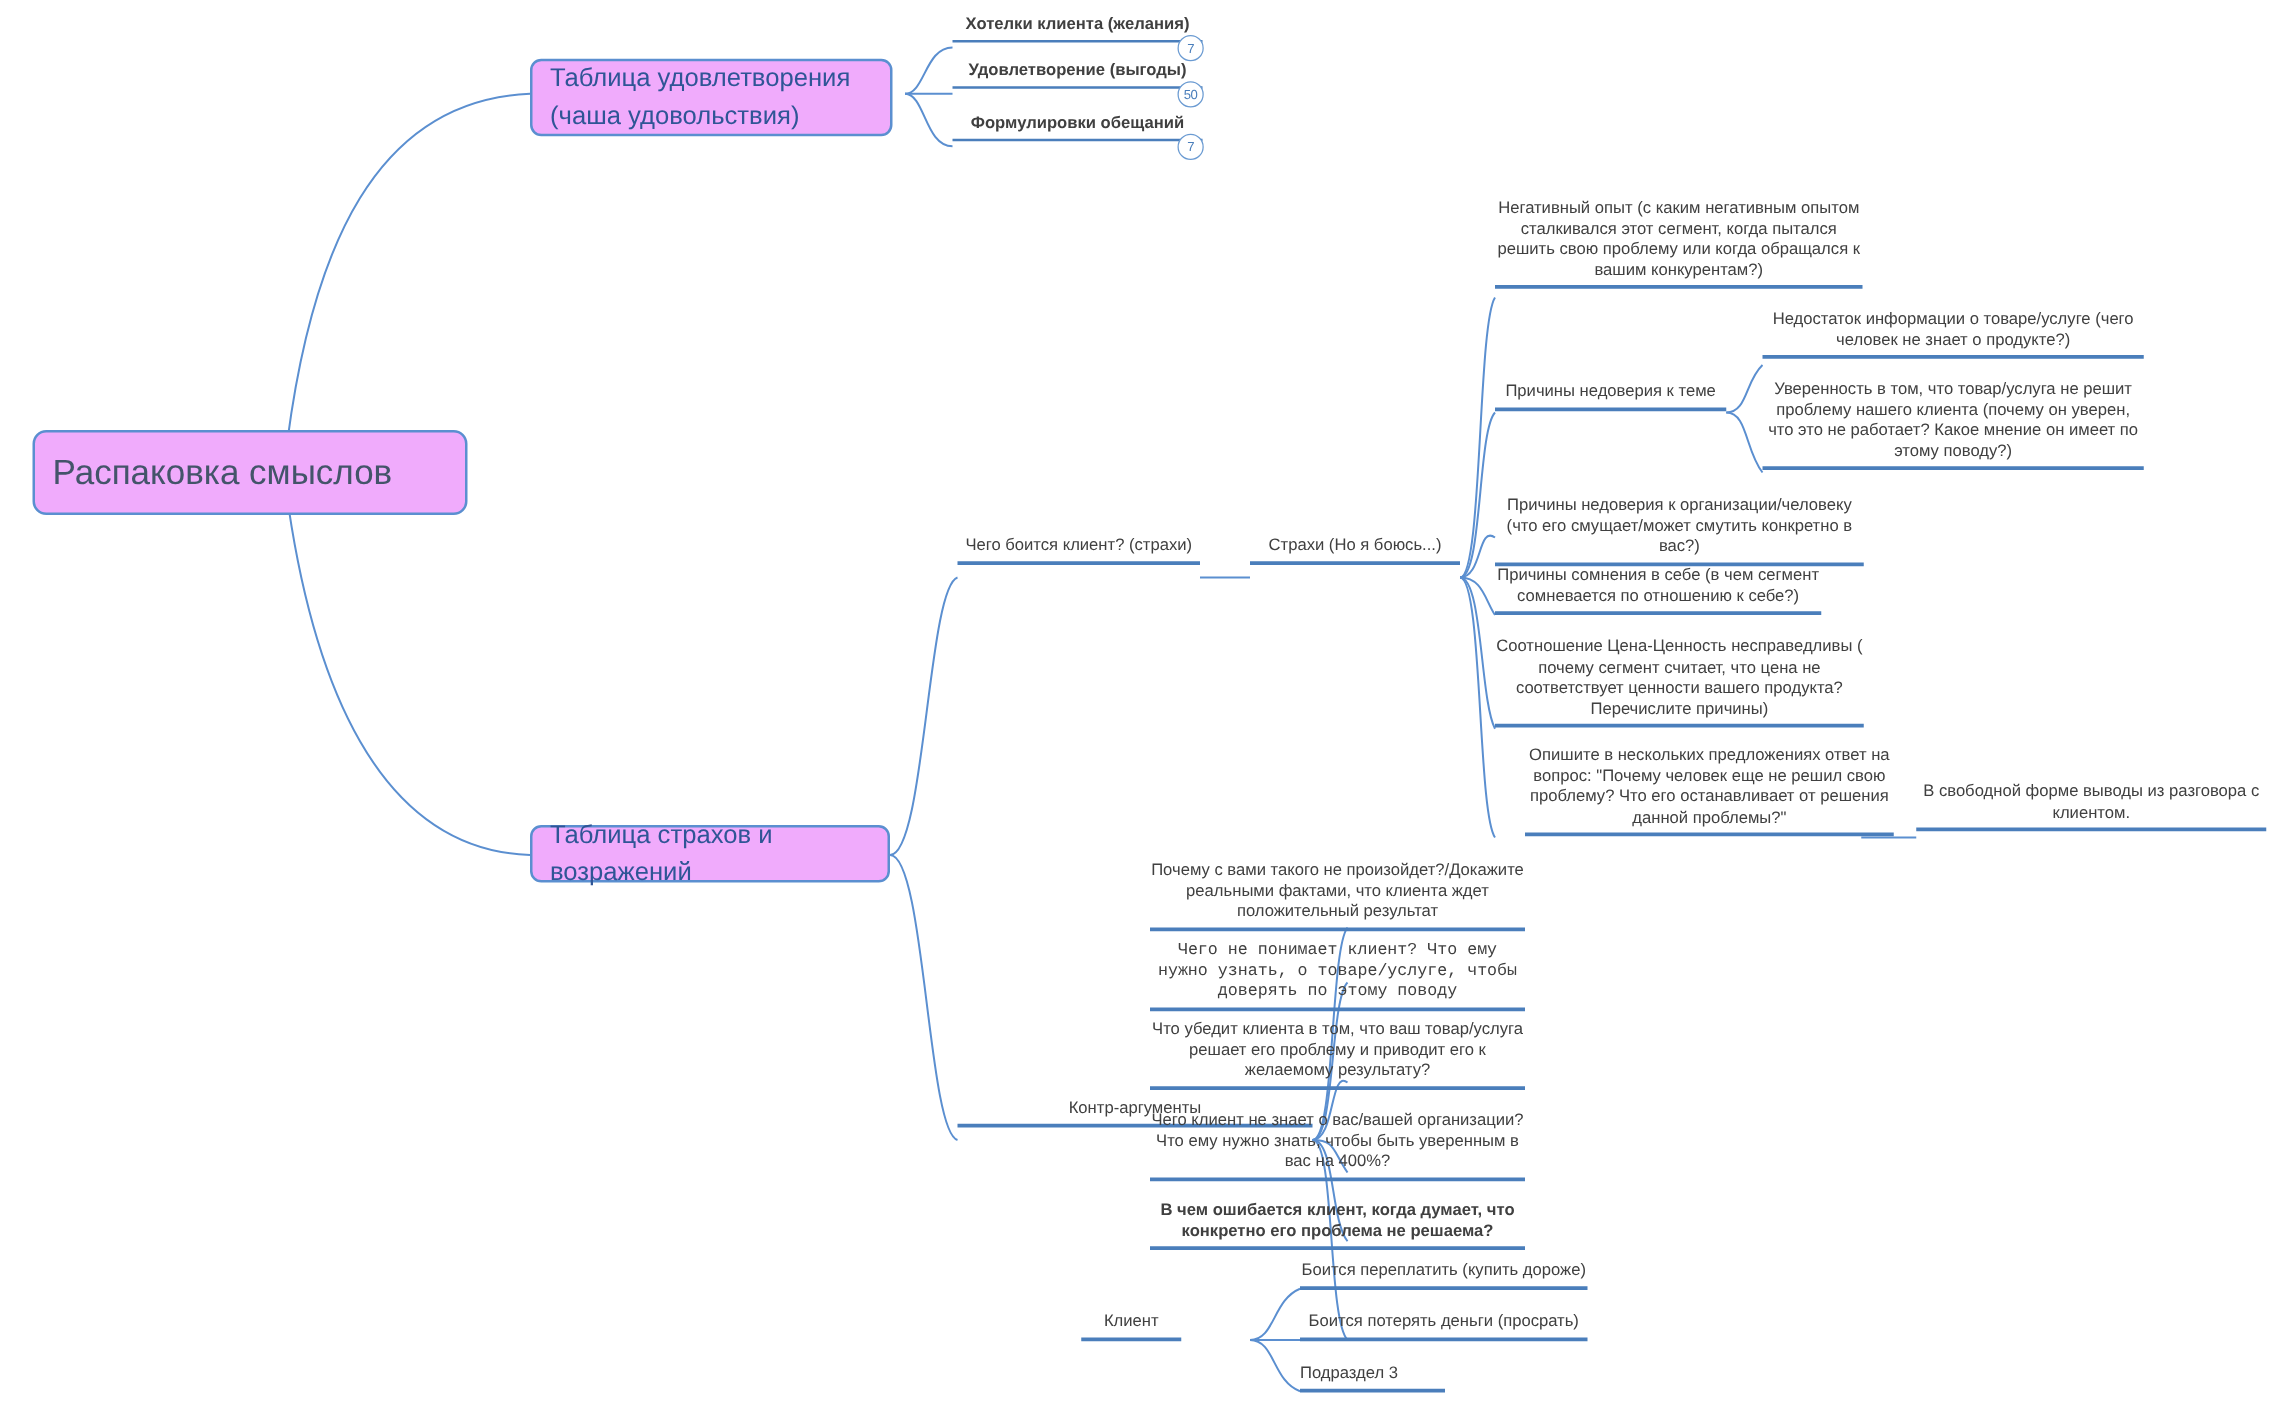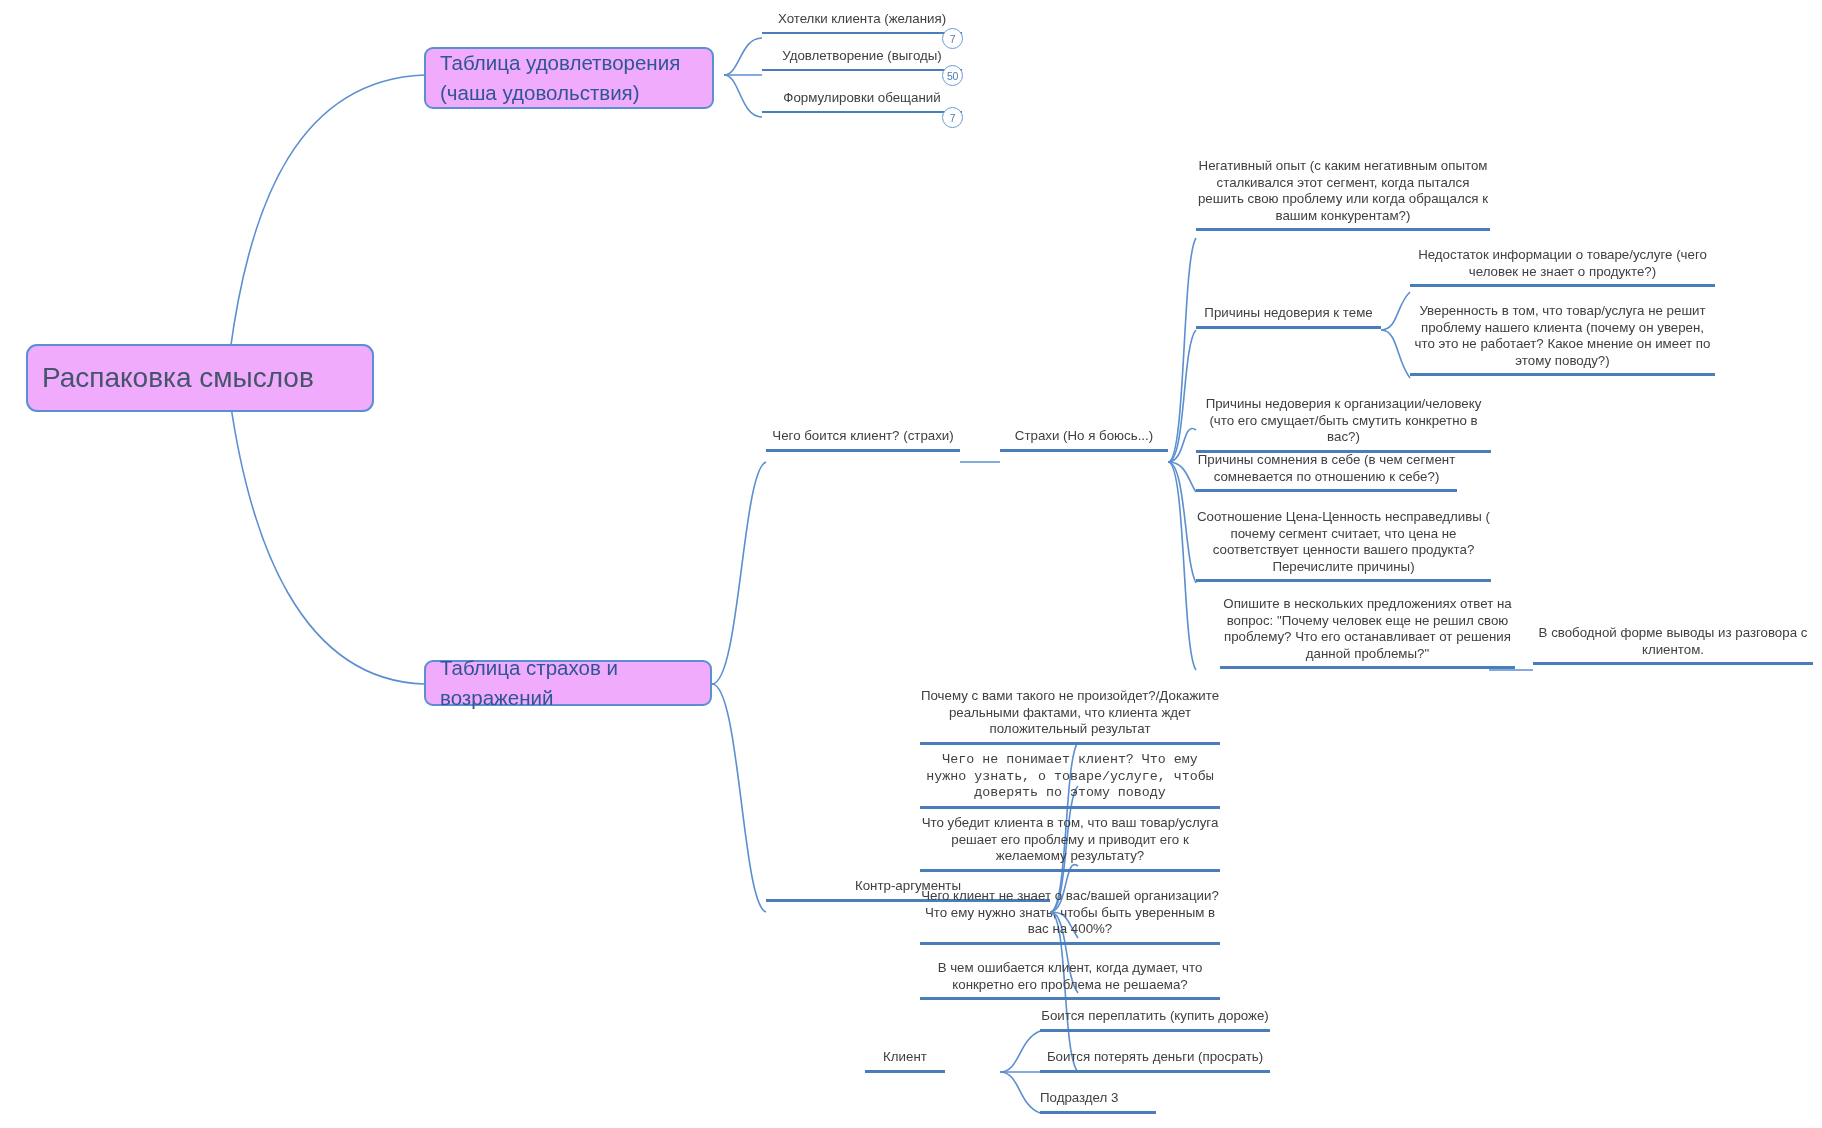--- a/index.html
+++ b/index.html
@@ -38,21 +38,21 @@
     position:absolute;
     box-sizing:border-box;
     color:#404040;
     font-size:13.3px;
     line-height:16.6px;
     text-align:center;
     padding-bottom:4px;
     border-bottom:3.2px solid #4a7ebb;
     white-space:pre-line;
   }
-  .unode.thin{border-bottom-width:2.6px;}
+  .unode.thin{border-bottom-width:2.6px;font-weight:bold;}
   .unode.left{text-align:left;}
 
   
   .badge{
     position:absolute;
     width:19px;height:19px;border-radius:50%;
     border:1.3px solid #6b9bd2;
     color:#4a7ebb;
     font-size:10.5px;
     display:flex;align-items:center;justify-content:center;
@@ -130,41 +130,41 @@
   <div class="unode" style="left:1000px; top:428px; width:168px;">Страхи (Но я боюсь...)</div>
 
   <div class="unode" style="left:1196px; top:158px; width:294px;">Негативный опыт (с каким негативным опытом сталкивался этот сегмент, когда пытался решить свою проблему или когда обращался к вашим конкурентам?)</div>
 
   <div class="unode" style="left:1196px; top:305px; width:185px;">Причины недоверия к теме</div>
 
   <div class="unode" style="left:1410px; top:247px; width:305px;">Недостаток информации о товаре/услуге (чего человек не знает о продукте?)</div>
 
   <div class="unode" style="left:1410px; top:303px; width:305px;">Уверенность в том, что товар/услуга не решит проблему нашего клиента (почему он уверен, что это не работает? Какое мнение он имеет по этому поводу?)</div>
 
-  <div class="unode" style="left:1196px; top:396px; width:295px;">Причины недоверия к организации/человеку (что его смущает/быть смутить конкретно в вас?)</div>
+  <div class="unode" style="left:1196px; top:396px; width:295px;">Причины недоверия к организации/человеку (что его смущает/может смутить конкретно в вас?)</div>
 
   <div class="unode" style="left:1196px; top:452px; width:261px;">Причины сомнения в себе (в чем сегмент сомневается по отношению к себе?)</div>
 
   <div class="unode" style="left:1196px; top:509px; width:295px;">Соотношение Цена-Ценность несправедливы ( почему сегмент считает, что цена не соответствует ценности вашего продукта? Перечислите причины)</div>
 
   <div class="unode" style="left:1196px; top:596px; width:295px;margin-left:24px;">Опишите в нескольких предложениях ответ на вопрос: "Почему человек еще не решил свою проблему? Что его останавливает от решения данной проблемы?"</div>
 
   <div class="unode" style="left:1533px; top:625px; width:280px;">В свободной форме выводы из разговора с клиентом.</div>
 
   <div class="unode" style="left:766px; top:878px; width:284px;">Контр-аргументы</div>
 
   <div class="unode" style="left:920px; top:688px; width:300px;">Почему с вами такого не произойдет?/Докажите реальными фактами, что клиента ждет положительный результат</div>
 
   <div class="unode" style="left:920px; top:752px; width:300px;font-family:Liberation Mono, monospace;">Чего не понимает клиент? Что ему нужно узнать, о товаре/услуге, чтобы доверять по этому поводу</div>
 
   <div class="unode" style="left:920px; top:815px; width:300px;">Что убедит клиента в том, что ваш товар/услуга решает его проблему и приводит его к желаемому результату?</div>
 
   <div class="unode" style="left:920px; top:888px; width:300px;">Чего клиент не знает о вас/вашей организации? Что ему нужно знать, чтобы быть уверенным в вас на 400%?</div>
 
-  <div class="unode" style="left:920px; top:960px; width:300px;">В чем ошибается клиент, когда думает, что конкретно его проблема не решаема?</div>
+  <div class="unode" style="left:920px; top:960px; width:300px;font-weight:bold;">В чем ошибается клиент, когда думает, что конкретно его проблема не решаема?</div>
 
   <div class="unode" style="left:865px; top:1049px; width:80px;">Клиент</div>
 
   <div class="unode" style="left:1040px; top:1008px; width:230px;">Боится переплатить (купить дороже)</div>
 
   <div class="unode" style="left:1040px; top:1049px; width:230px;">Боится потерять деньги (просрать)</div>
 
   <div class="unode left" style="left:1040px; top:1090px; width:116px;">Подраздел 3</div>
 
 </div>

